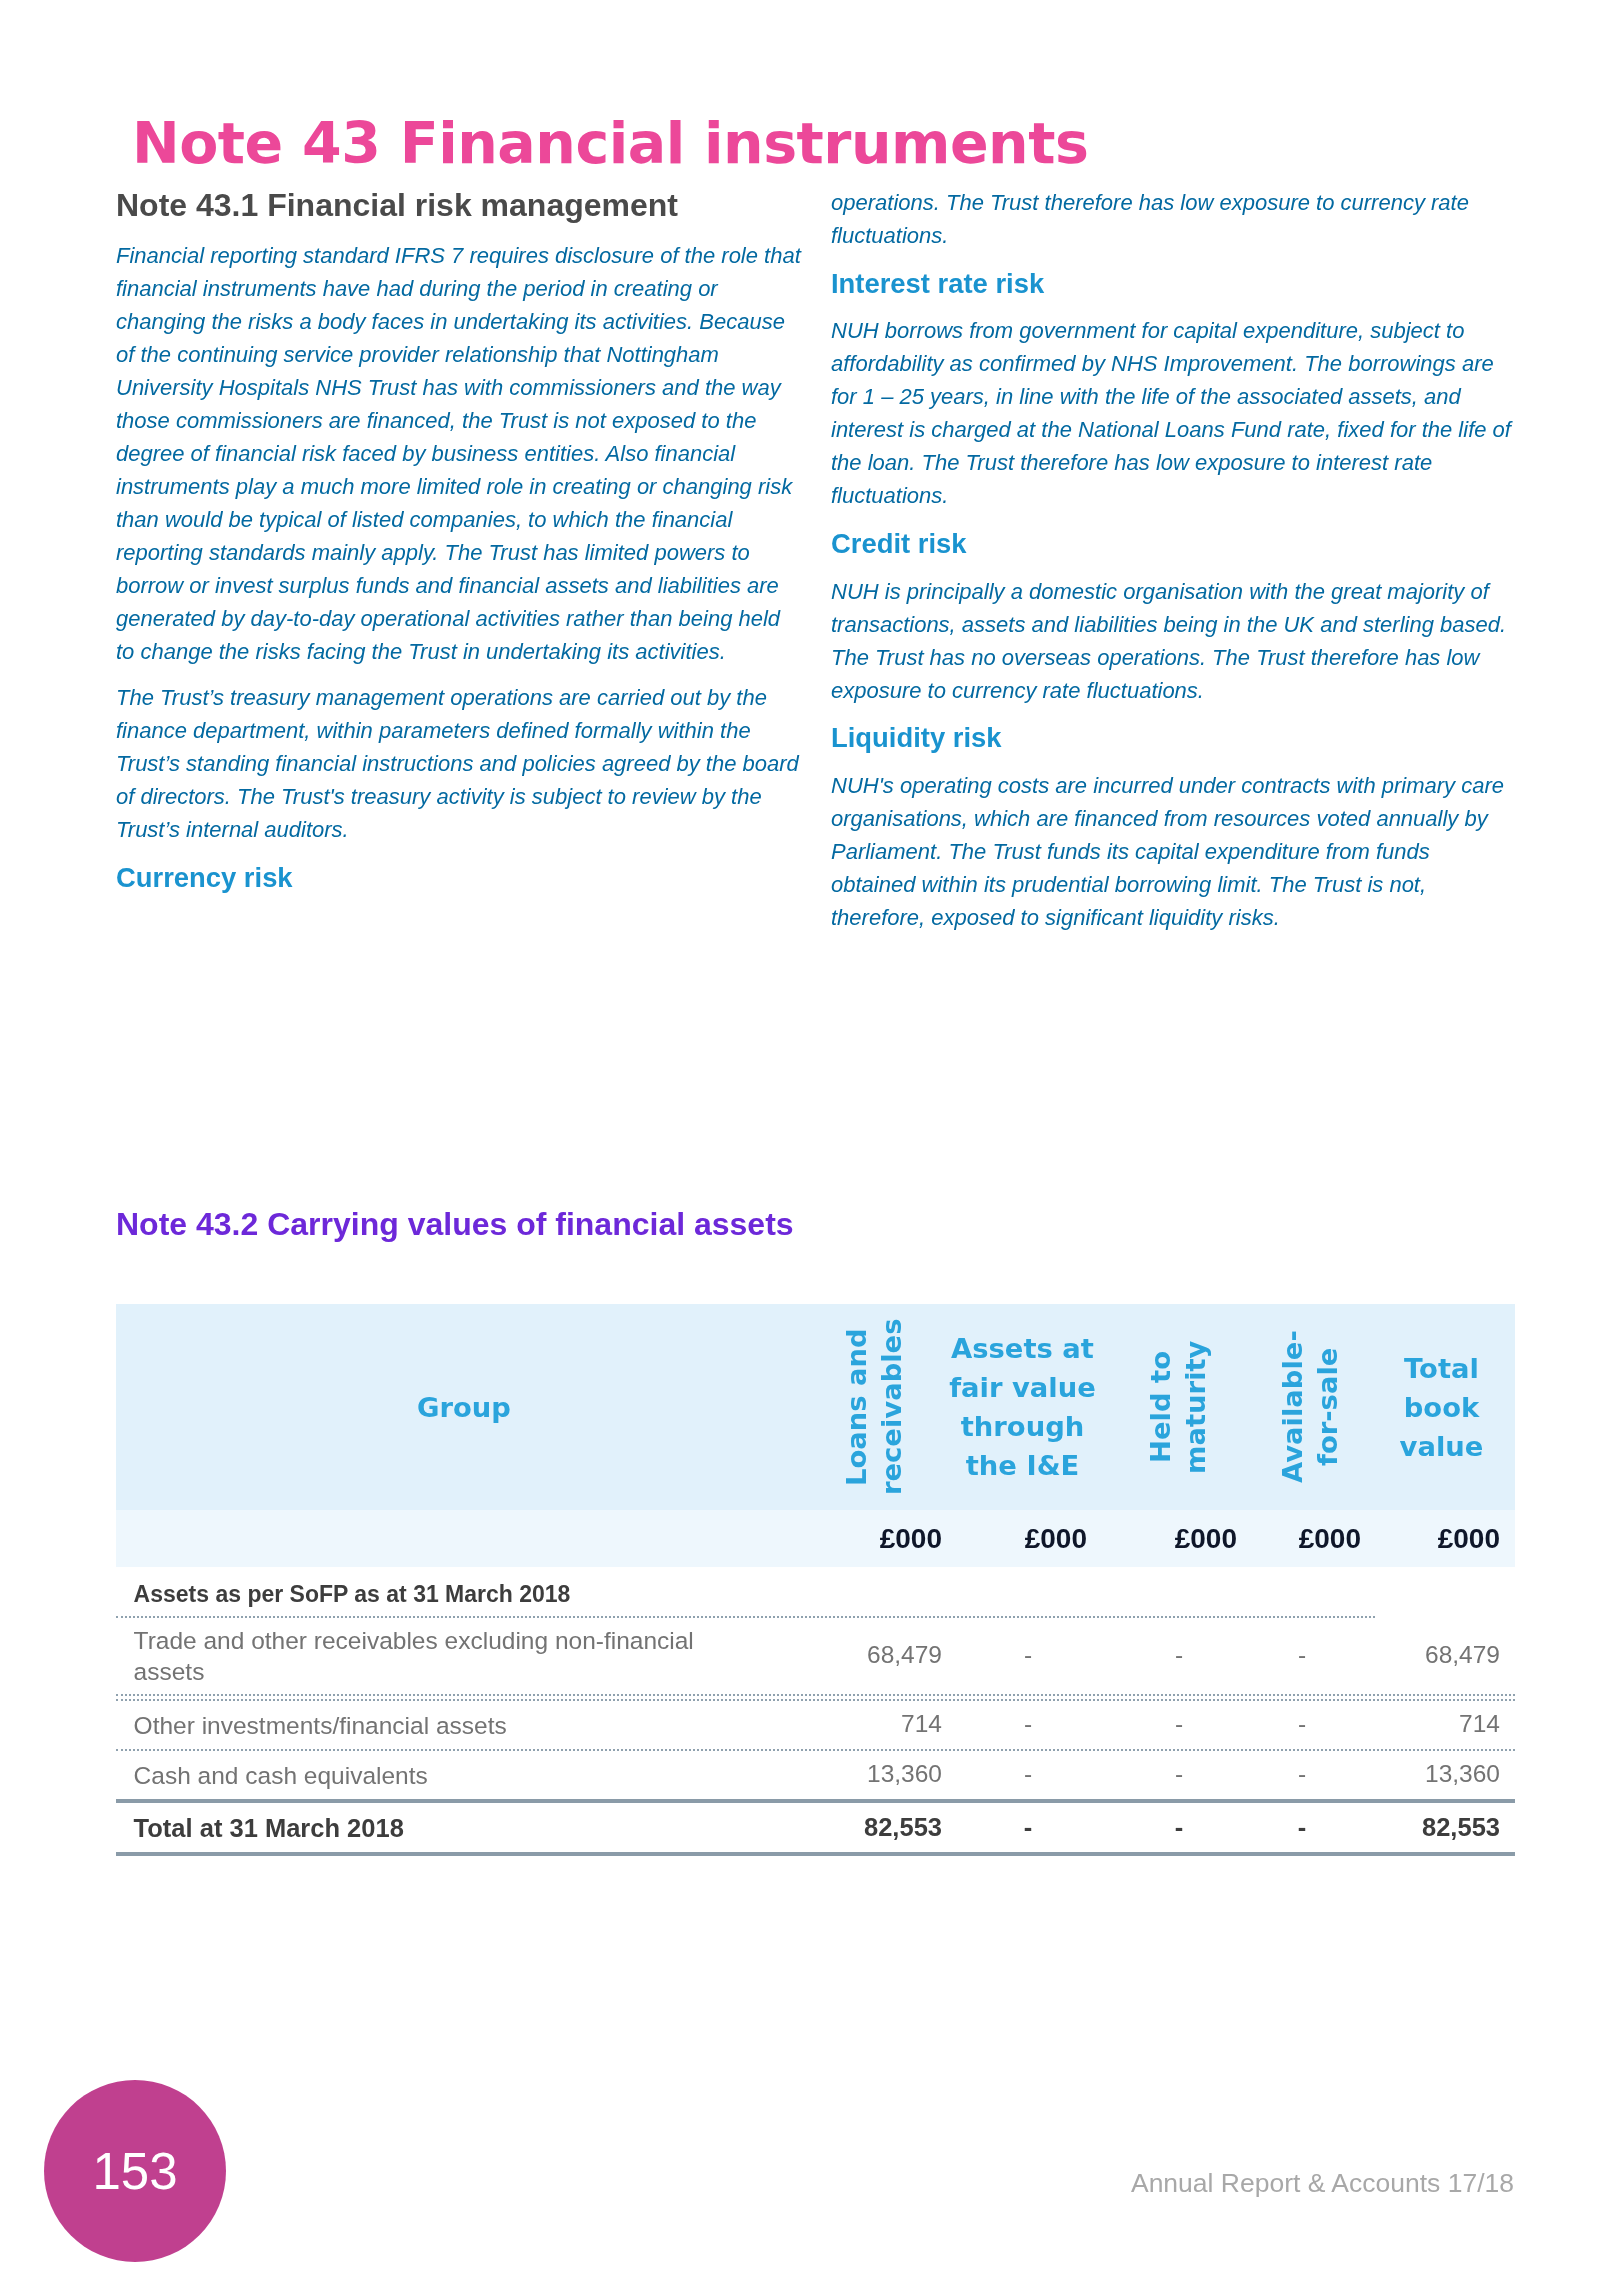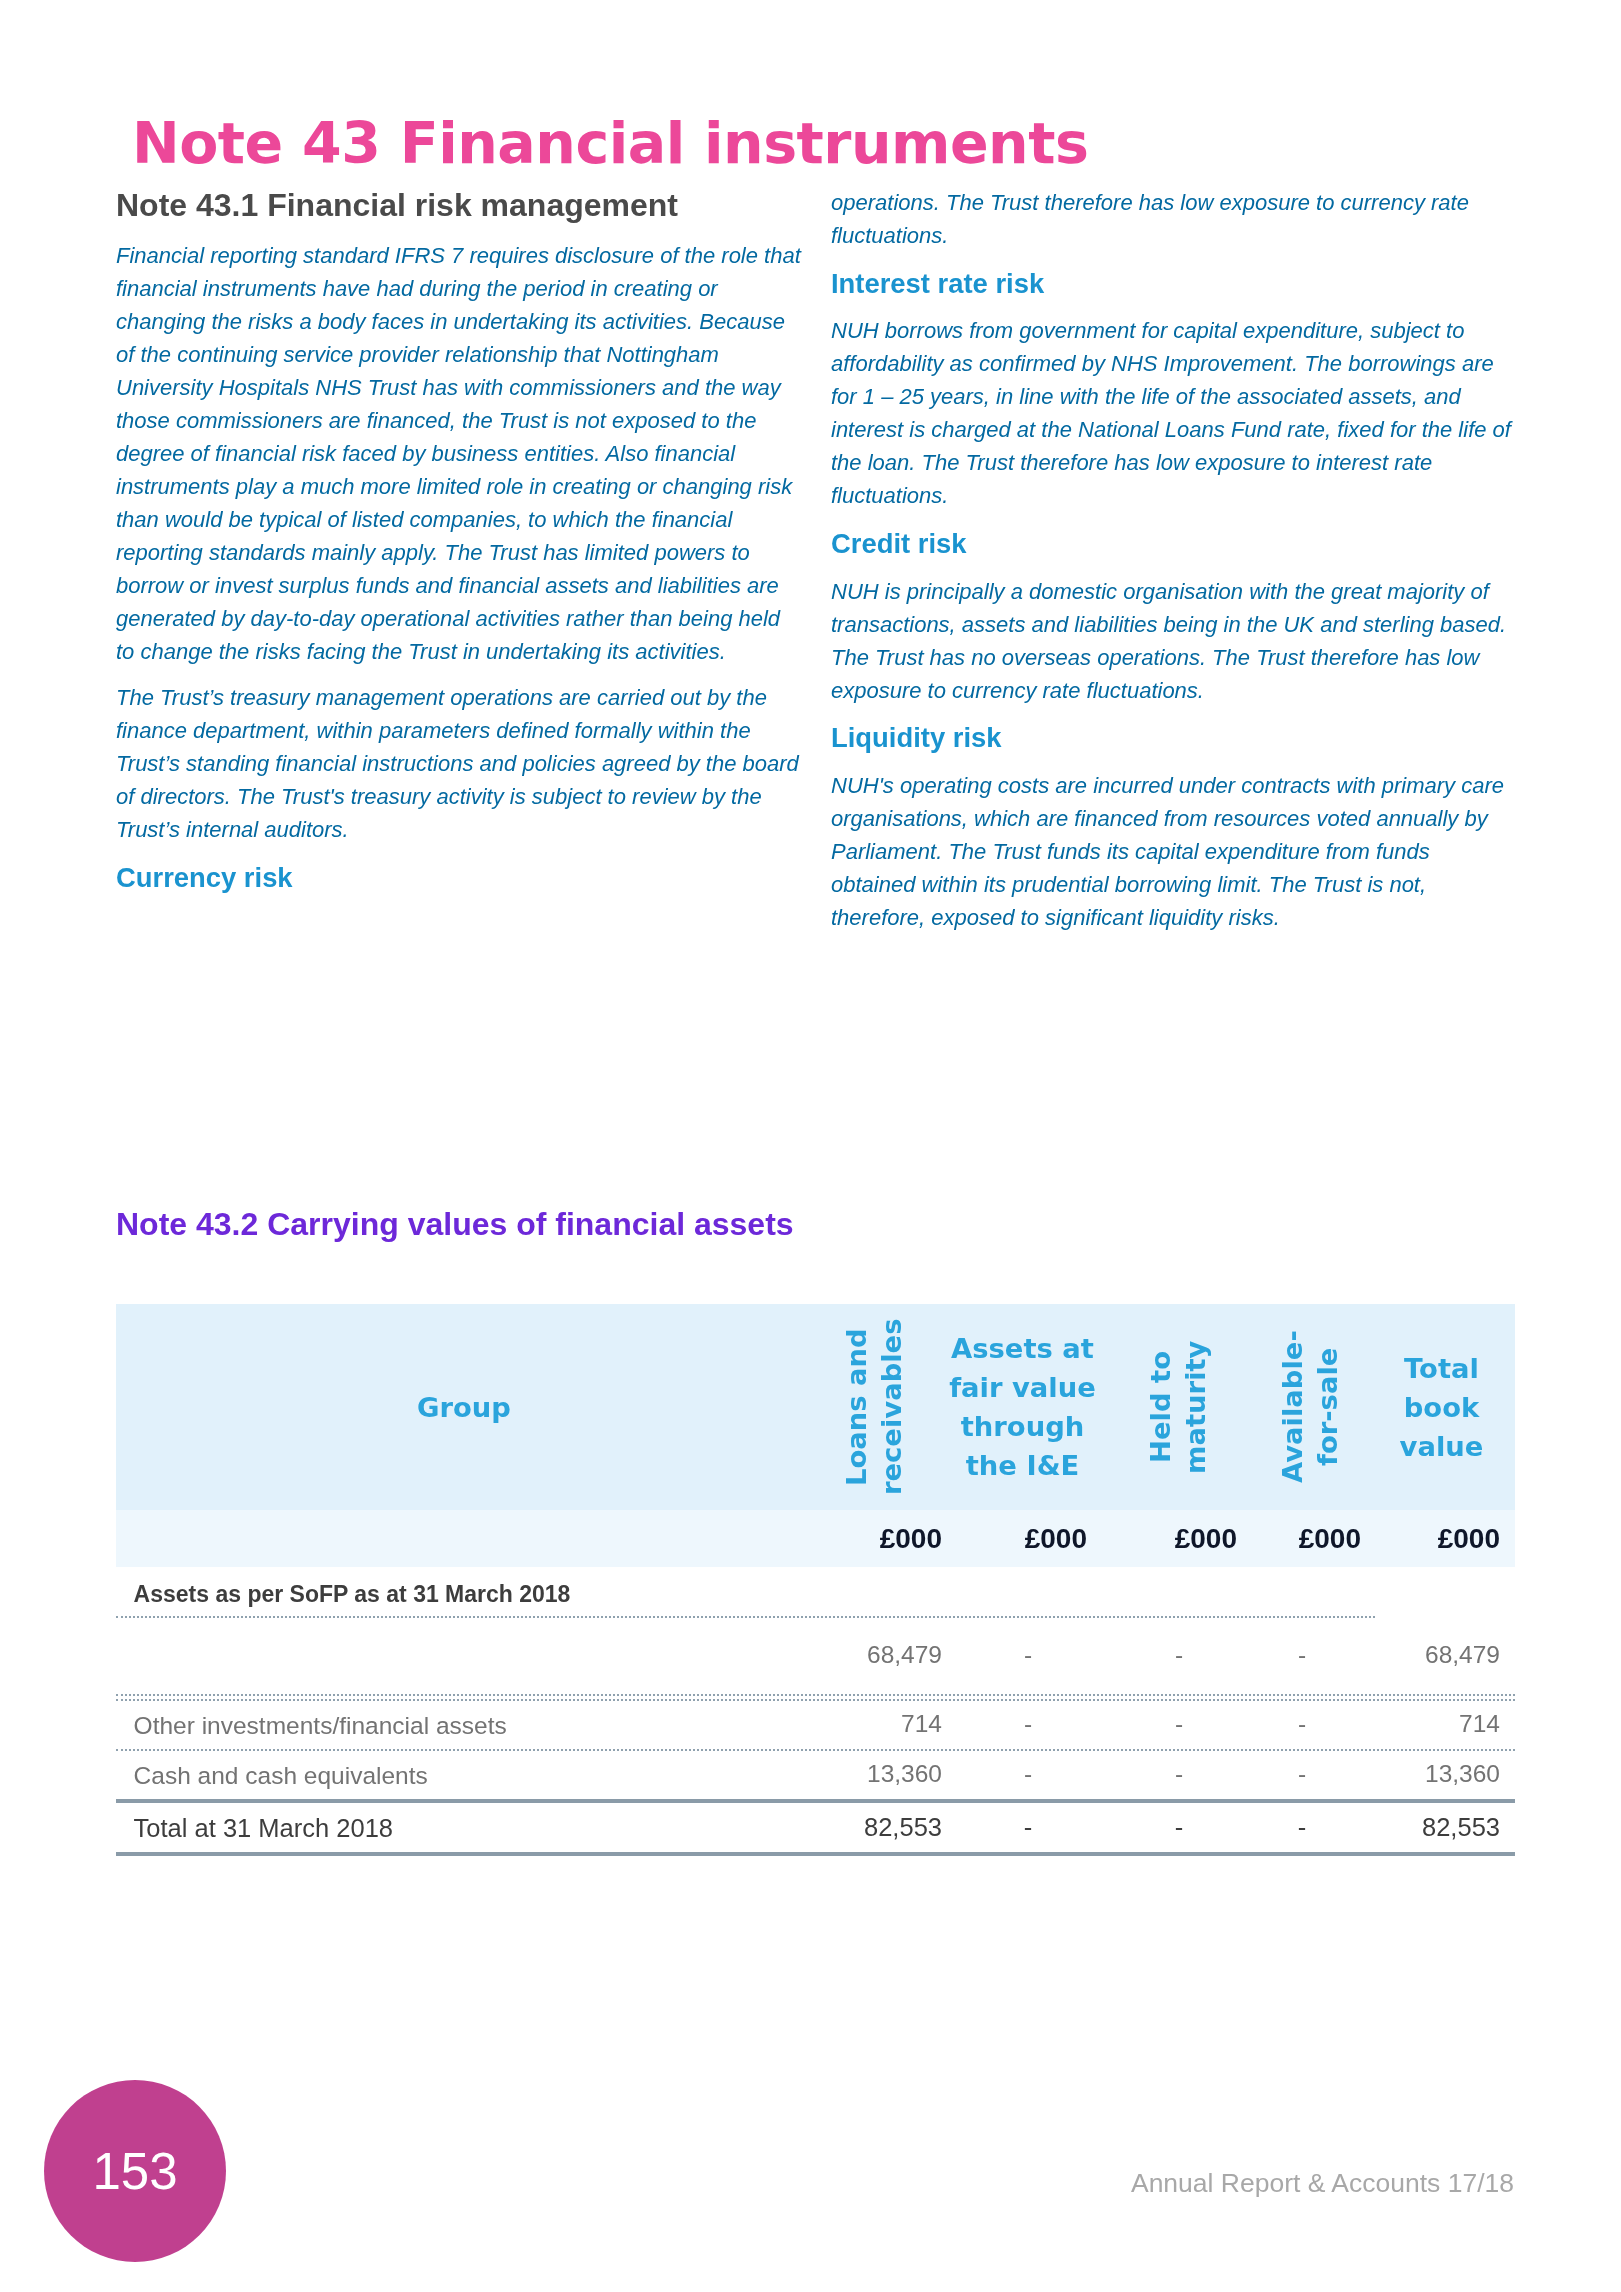--- a/index.html
+++ b/index.html
@@ -44,21 +44,21 @@
   .r-tall .lbl { top:6.9px; }
   .r-tall .v, .r-tall .d { top:22.5px; }
   .r-std { height:48px; }
   .r-std .lbl, .r-std .v, .r-std .d { top:8.8px; }
   .v1 { left:706px; width:120px; }
   .v5 { left:1264px; width:120px; }
   .d2 { left:853px; width:118px; }
   .d3 { left:1005px; width:116px; }
   .d4 { left:1127px; width:118px; }
   .thick { height:3.9px; background:#8a9ba8; width:1399px; }
-  .r-total { height:49px; font-weight:normal; color:#3d3d3d; font-size:25.5px; }
+  .r-total { height:49px; font-weight:bold; color:#3d3d3d; font-size:25.5px; }
   .r-total .lbl, .r-total .v, .r-total .d { top:9.8px; }
 
   .page-circle { left:44px; top:2080px; width:182px; height:182px; border-radius:50%; background:#c0408f; display:flex; align-items:center; justify-content:center; }
   .page-num { color:#ffffff; font-size:51px; font-family:"Liberation Sans", sans-serif; }
   .footer { right:107px; top:2168px; font-size:26.5px; color:#a8a8a8; }
 </style>
 </head>
 <body>
 
 <h1 class="abs title">Note 43 Financial instruments</h1>
@@ -101,20 +101,21 @@
     <div class="ucell u1">£000</div>
     <div class="ucell u2">£000</div>
     <div class="ucell u3">£000</div>
     <div class="ucell u4">£000</div>
     <div class="ucell u5">£000</div>
   </div>
   <div class="section-label">Assets as per SoFP as at 31 March 2018</div>
   <div class="dots-short"></div>
 
   <div class="row r-tall">
+    <div class="lbl">Trade and other receivables excluding non-financial assets</div>
     <div class="v v1">68,479</div>
     <div class="d d2">-</div>
     <div class="d d3">-</div>
     <div class="d d4">-</div>
     <div class="v v5">68,479</div>
   </div>
   <div class="dots-full"></div>
   <div class="dots-full" style="margin-top:2.9px"></div>
 
   <div class="row r-std">

